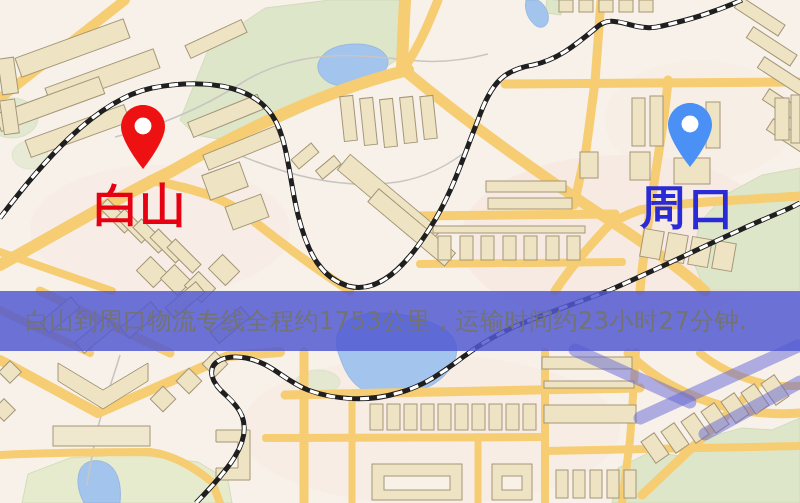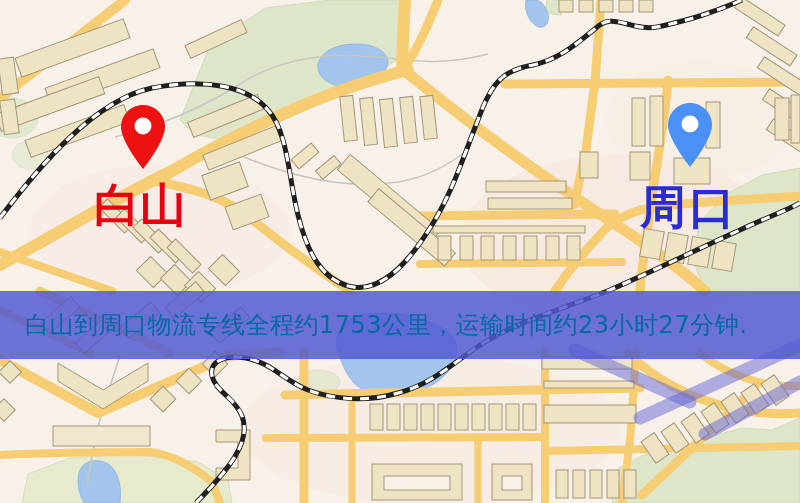--- a/index.html
+++ b/index.html
@@ -9,23 +9,23 @@
   
   .parks path,.parks ellipse,.parks rect{stroke:#ccd8b2;stroke-width:.8;}
   .water path{stroke:#8fb2dd;stroke-width:.8;}
   .streams path{fill:none;stroke:#c8c6c2;stroke-width:1.6;}
   .roads path{fill:none;stroke-linecap:round;stroke-linejoin:round;}
   .buildings rect,.buildings path,.buildings polygon{stroke:#a59678;stroke-width:1;}
   .rail-base{fill:none;stroke:#1f1f1f;stroke-width:5;}
   .rail-dash{fill:none;stroke:#ffffff;stroke-width:3.2;stroke-dasharray:9 8;}
   .bands path{fill:none;stroke:rgba(98,102,214,.5);stroke-width:13;stroke-linecap:round;}
   .pin-label{font-family:"DejaVu Sans",sans-serif;font-weight:700;font-size:46px;}
-  .banner{position:absolute;left:0;top:291px;width:800px;height:68px;
+  .banner{position:absolute;left:0;top:291px;width:800px;height:60px;
           display:flex;align-items:center;box-sizing:border-box;padding-left:25px;
-          color:#0369a1;font-size:24px;letter-spacing:.5px;white-space:nowrap;}
+          color:#737373;font-size:24px;letter-spacing:.5px;white-space:nowrap;}
 </style>
 </head>
 <body>
 
 <div class="stage">
 <svg width="800" height="503" viewBox="0 0 800 503">
 
   <g>
     <ellipse cx="620" cy="240" rx="160" ry="85" fill="#f5e4dd" opacity=".5"></ellipse>
     <ellipse cx="160" cy="230" rx="130" ry="65" fill="#f6e7e0" opacity=".4"></ellipse>

